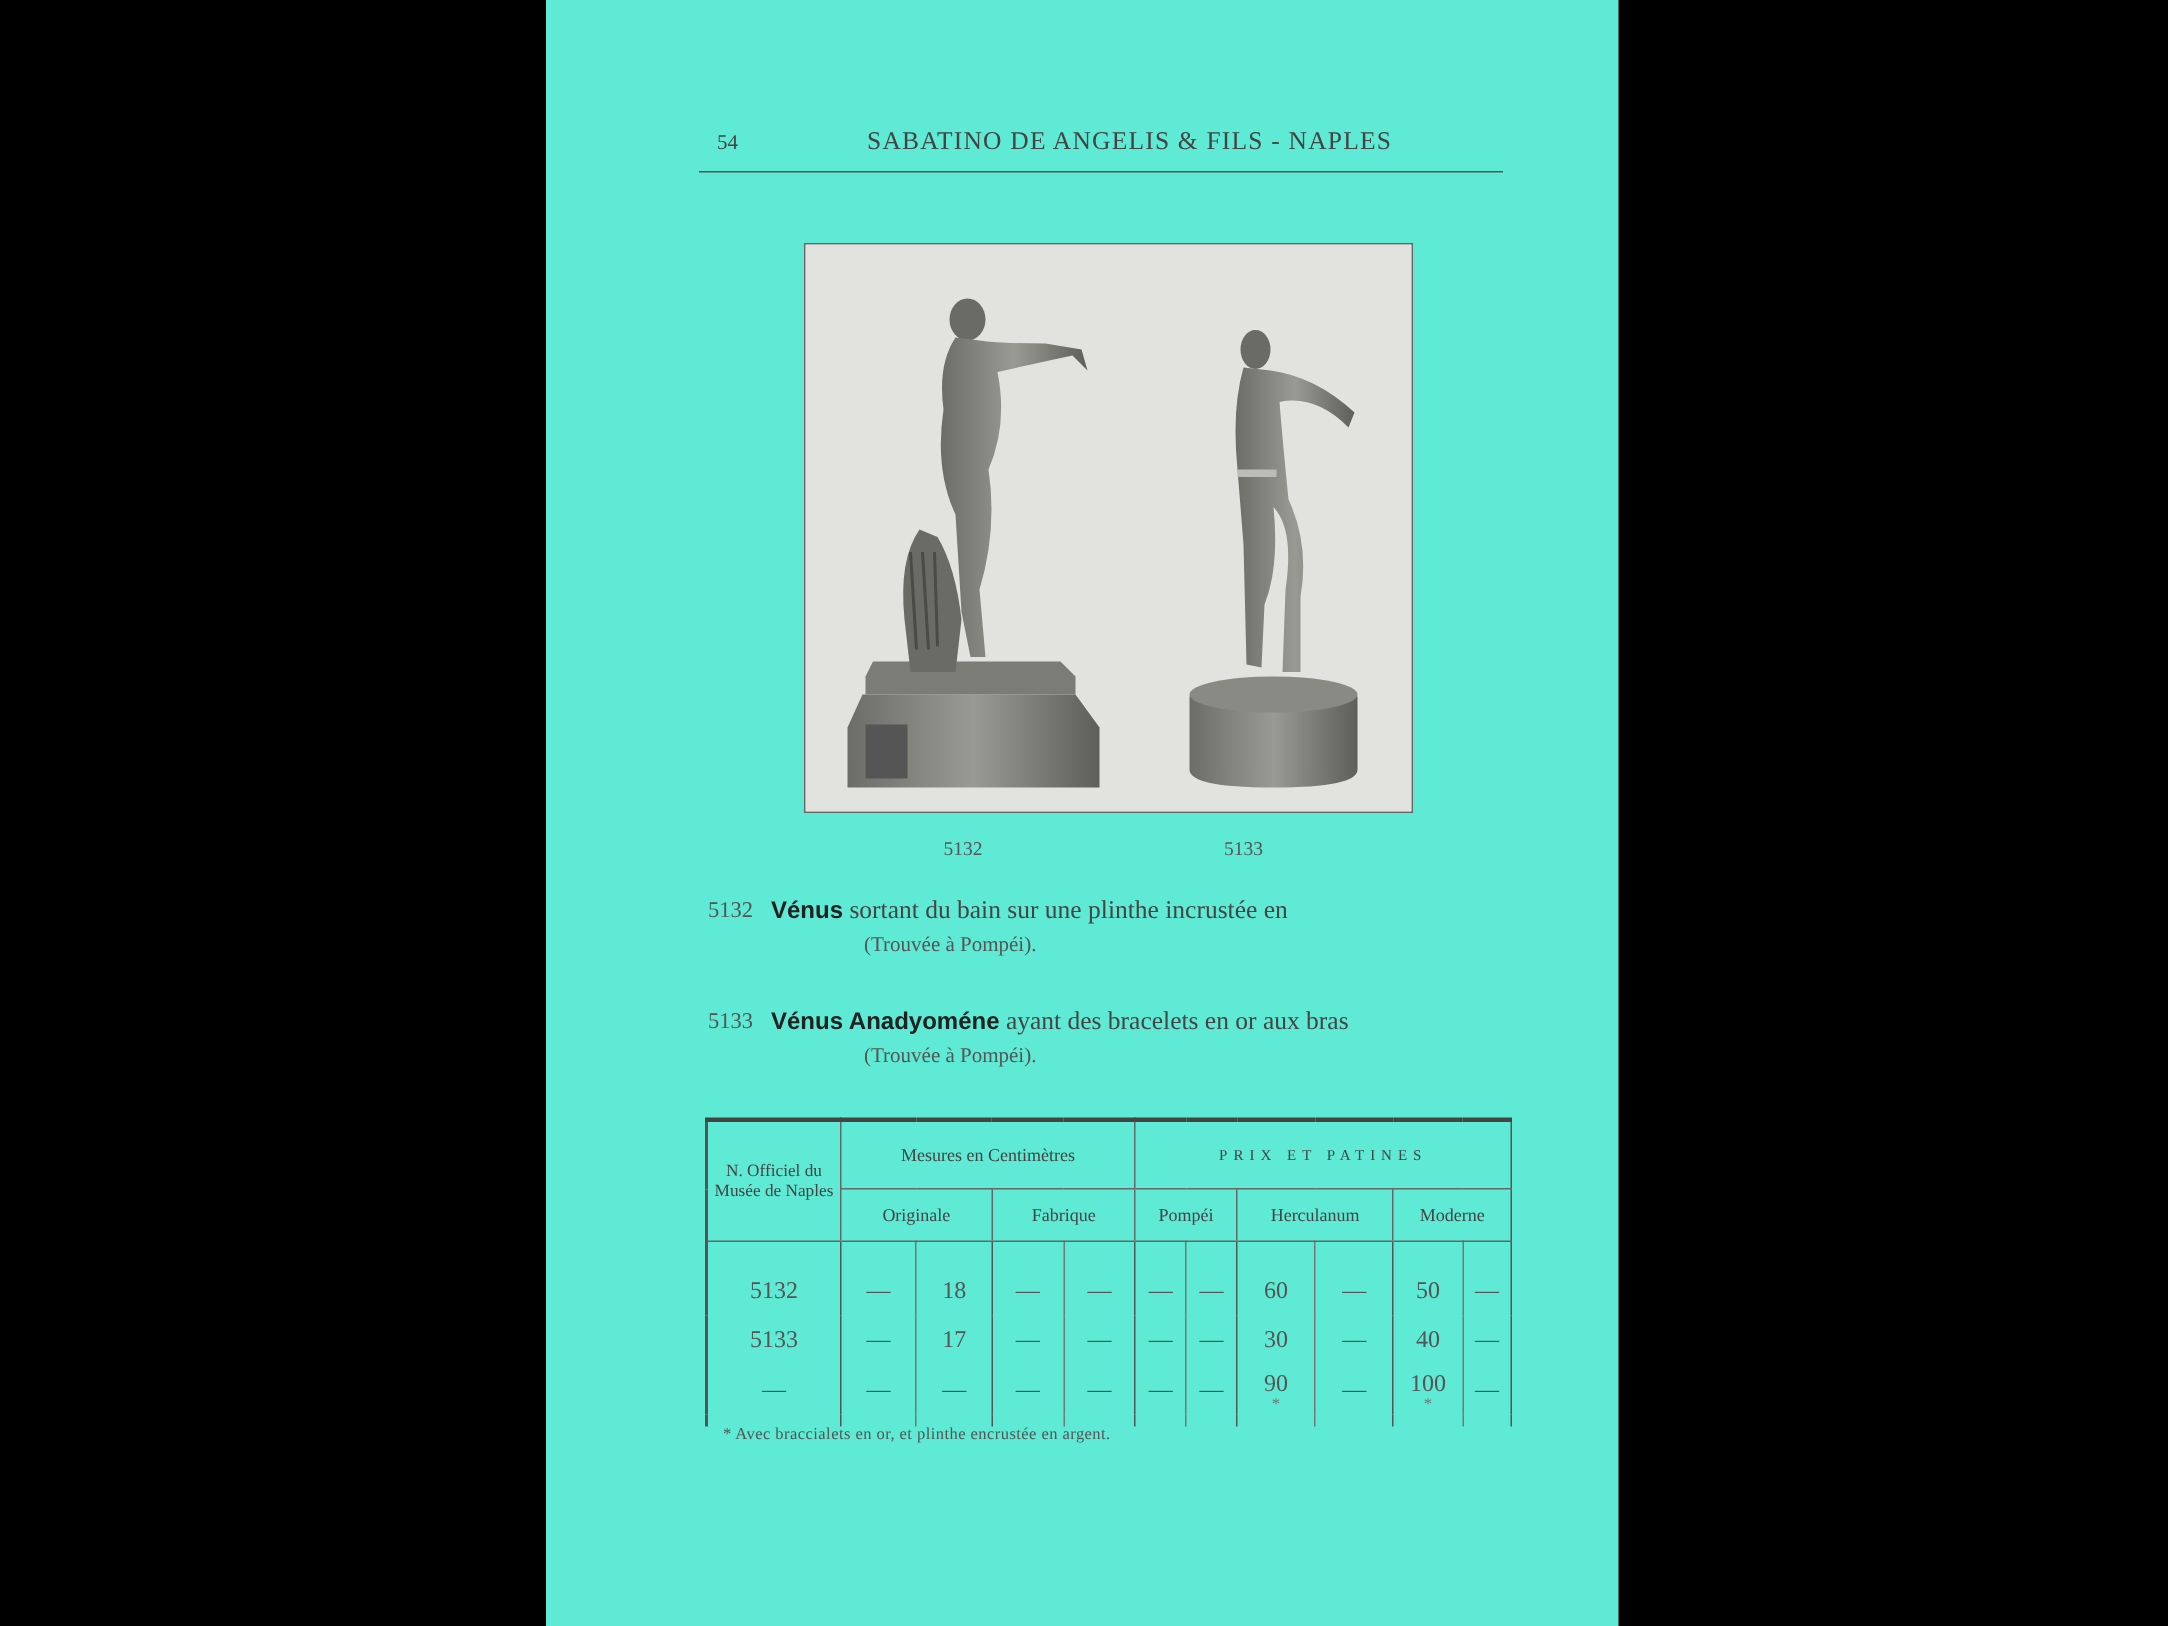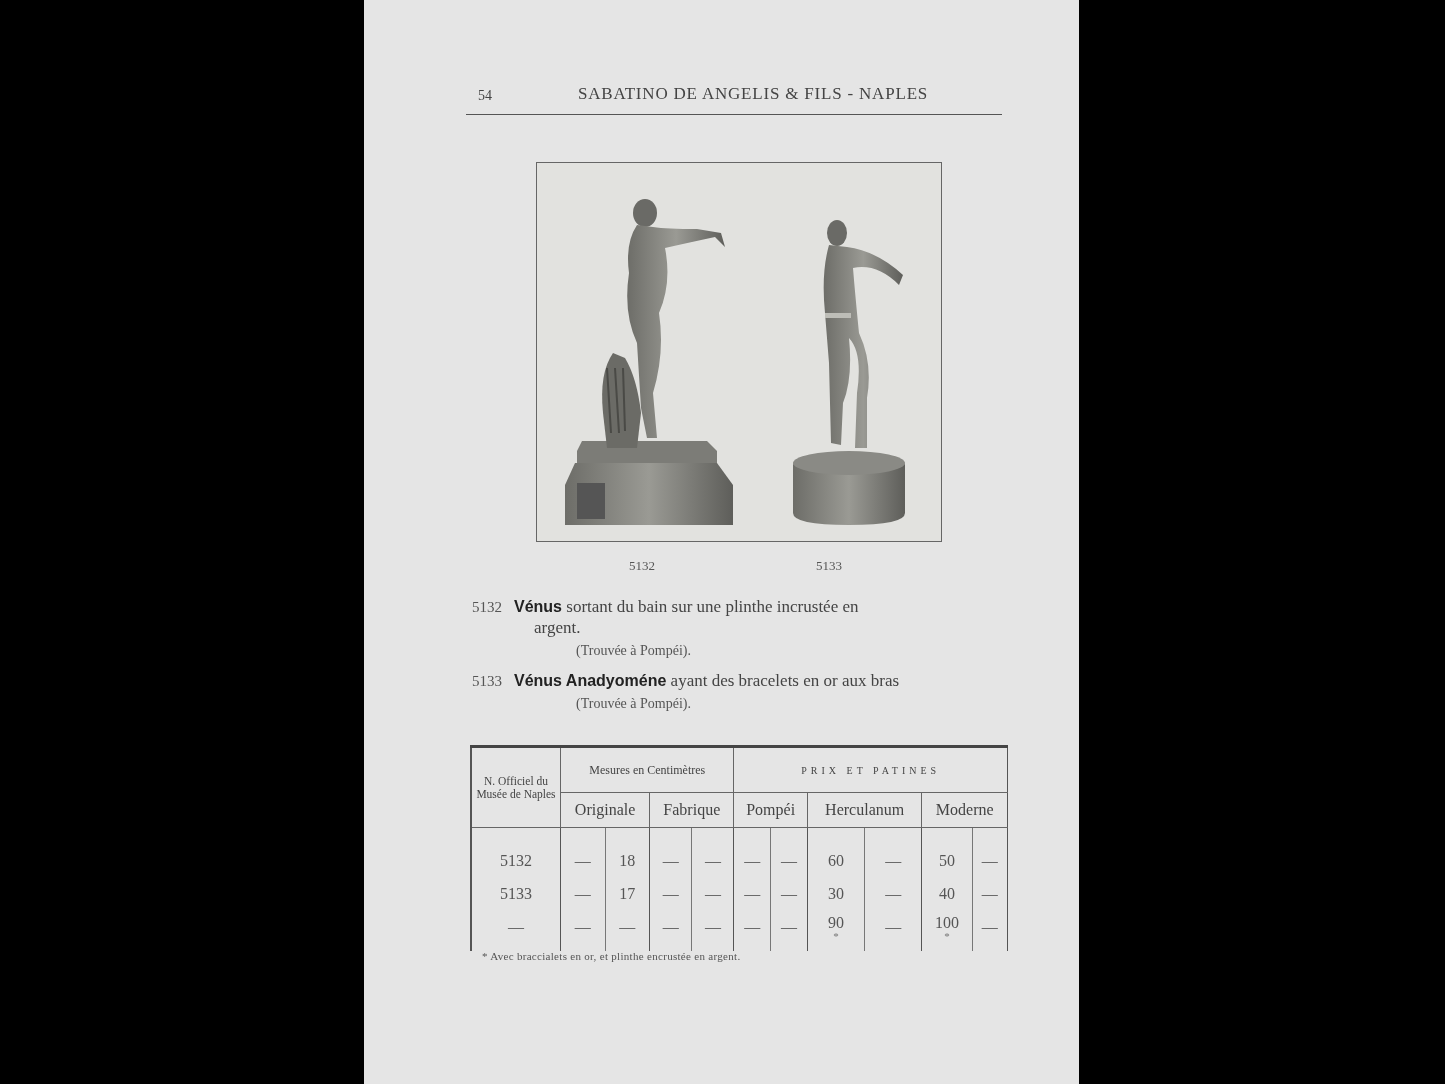--- a/index.html
+++ b/index.html
@@ -4,21 +4,21 @@
 <style>
   html, body { margin: 0; padding: 0; }
   body {
     width: 1445px; height: 1084px; background: #000;
     position: relative; overflow: hidden;
     font-family: "Liberation Serif", "DejaVu Serif", serif;
     color: #3a3a3a;
   }
   .page {
     position: absolute; left: 364px; top: 0; width: 715px; height: 1084px;
-    background: #e5e5e5;
+    background: #5eead4;
   }
   .header {
     position: absolute; left: 102px; top: 82px; width: 536px; height: 32px;
     border-bottom: 1.5px solid #555;
   }
   .page-num { position: absolute; left: 12px; top: 6px; font-size: 14px; color: #444; }
   .running-title { position: absolute; left: 84px; top: 2px; font-size: 17px; letter-spacing: 0.8px; color: #444; margin-left: 28px; }
 
   .plate {
     position: absolute; left: 172px; top: 162px; width: 404px; height: 378px;
@@ -40,21 +40,21 @@
 
   table.prices {
     position: absolute; left: 106px; top: 745px; width: 538px;
     border-collapse: collapse; font-size: 12px; color: #444;
     border-top: 3px solid #444;
   }
   table.prices th { font-weight: normal; text-align: center; padding: 3px 2px; border-left: 1.5px solid #666; border-bottom: 1.5px solid #666; }
   table.prices th.first { border-left: 2px solid #555; width: 84px; line-height: 13px; font-size: 11.5px; }
   table.prices th.group { height: 38px; }
   table.prices th.spaced { letter-spacing: 4px; font-size: 10px; }
-  table.prices th.sub { height: 28px; font-size: 16px; }
+  table.prices th.sub { height: 28px; font-size: 12px; }
   table.prices td { text-align: center; border-left: 1px solid #777; height: 31px; font-size: 16px; color: #555; }
   table.prices td.first { border-left: 2px solid #555; }
   table.prices td.major { border-left: 1.5px solid #555; }
   table.prices td.last { border-right: 1.5px solid #555; }
   table.prices tr.top-pad td { height: 14px; }
   table.prices tr.bottom-pad td { height: 6px; }
   .star { display:block; font-size: 11px; line-height: 8px; color: #777; }
   .footnote { position: absolute; left: 118px; top: 950px; font-size: 11px; color: #555; letter-spacing: 0.3px; }
 </style>
 </head>
@@ -98,21 +98,20 @@
     </svg>
   </div>
   <span class="fig-caption fig-1">5132</span>
   <span class="fig-caption fig-2">5133</span>
 
   <div class="entry entry-1">
     <span class="num">5132</span>
     <div class="body">
       <span class="name">Vénus</span>
       <span>sortant du bain sur une plinthe incrustée en</span>
-      <span class="cont">argent.</span>
       <span class="found">(Trouvée à Pompéi).</span>
     </div>
   </div>
 
   <div class="entry entry-2">
     <span class="num">5133</span>
     <div class="body">
       <span class="name">Vénus Anadyoméne</span>
       <span>ayant des bracelets en or aux bras</span>
       <span class="found">(Trouvée à Pompéi).</span>

